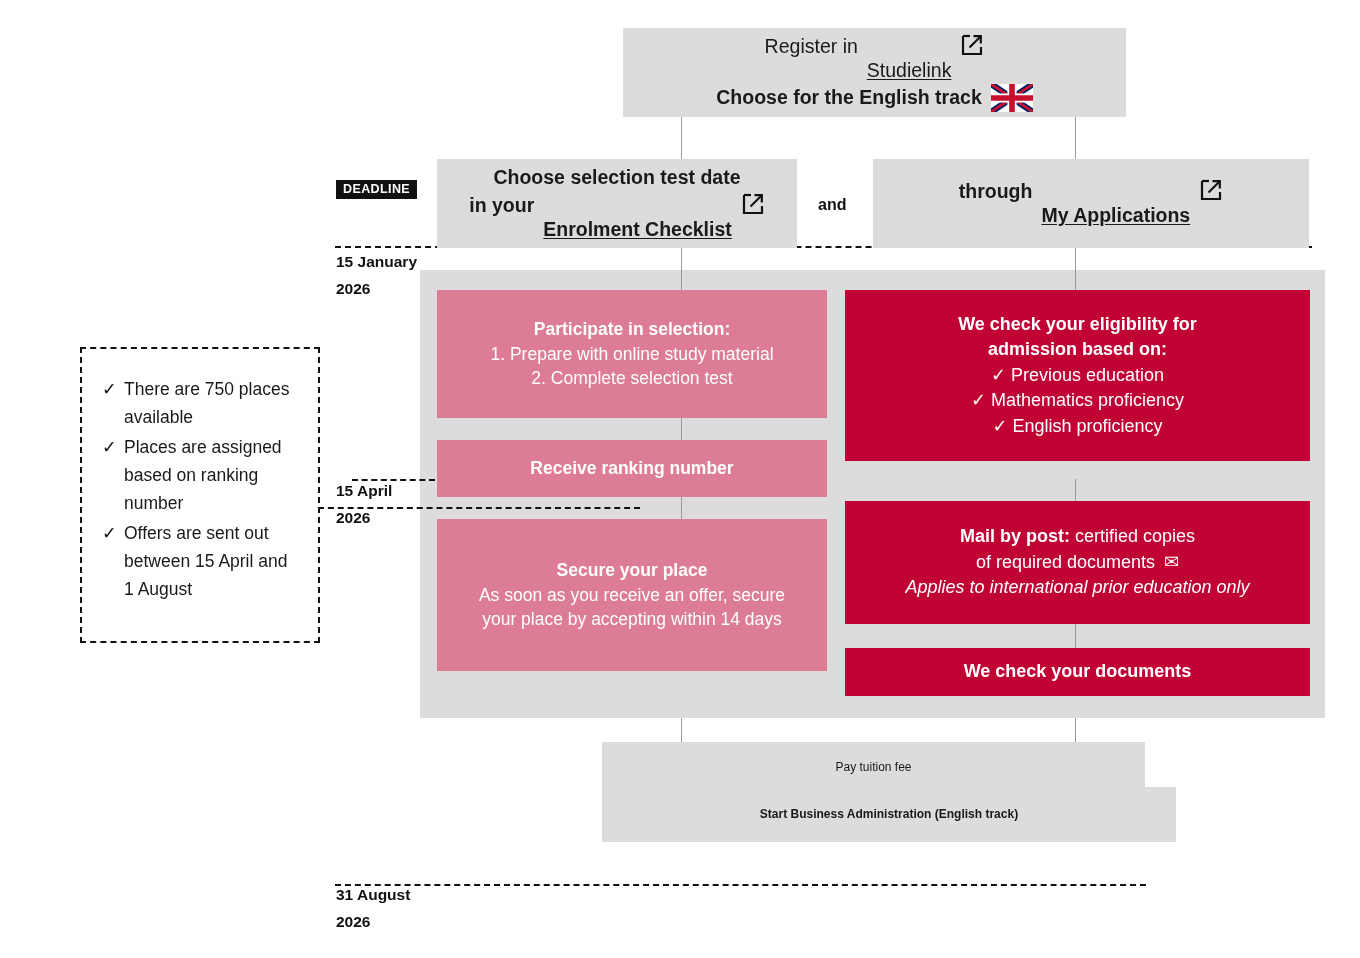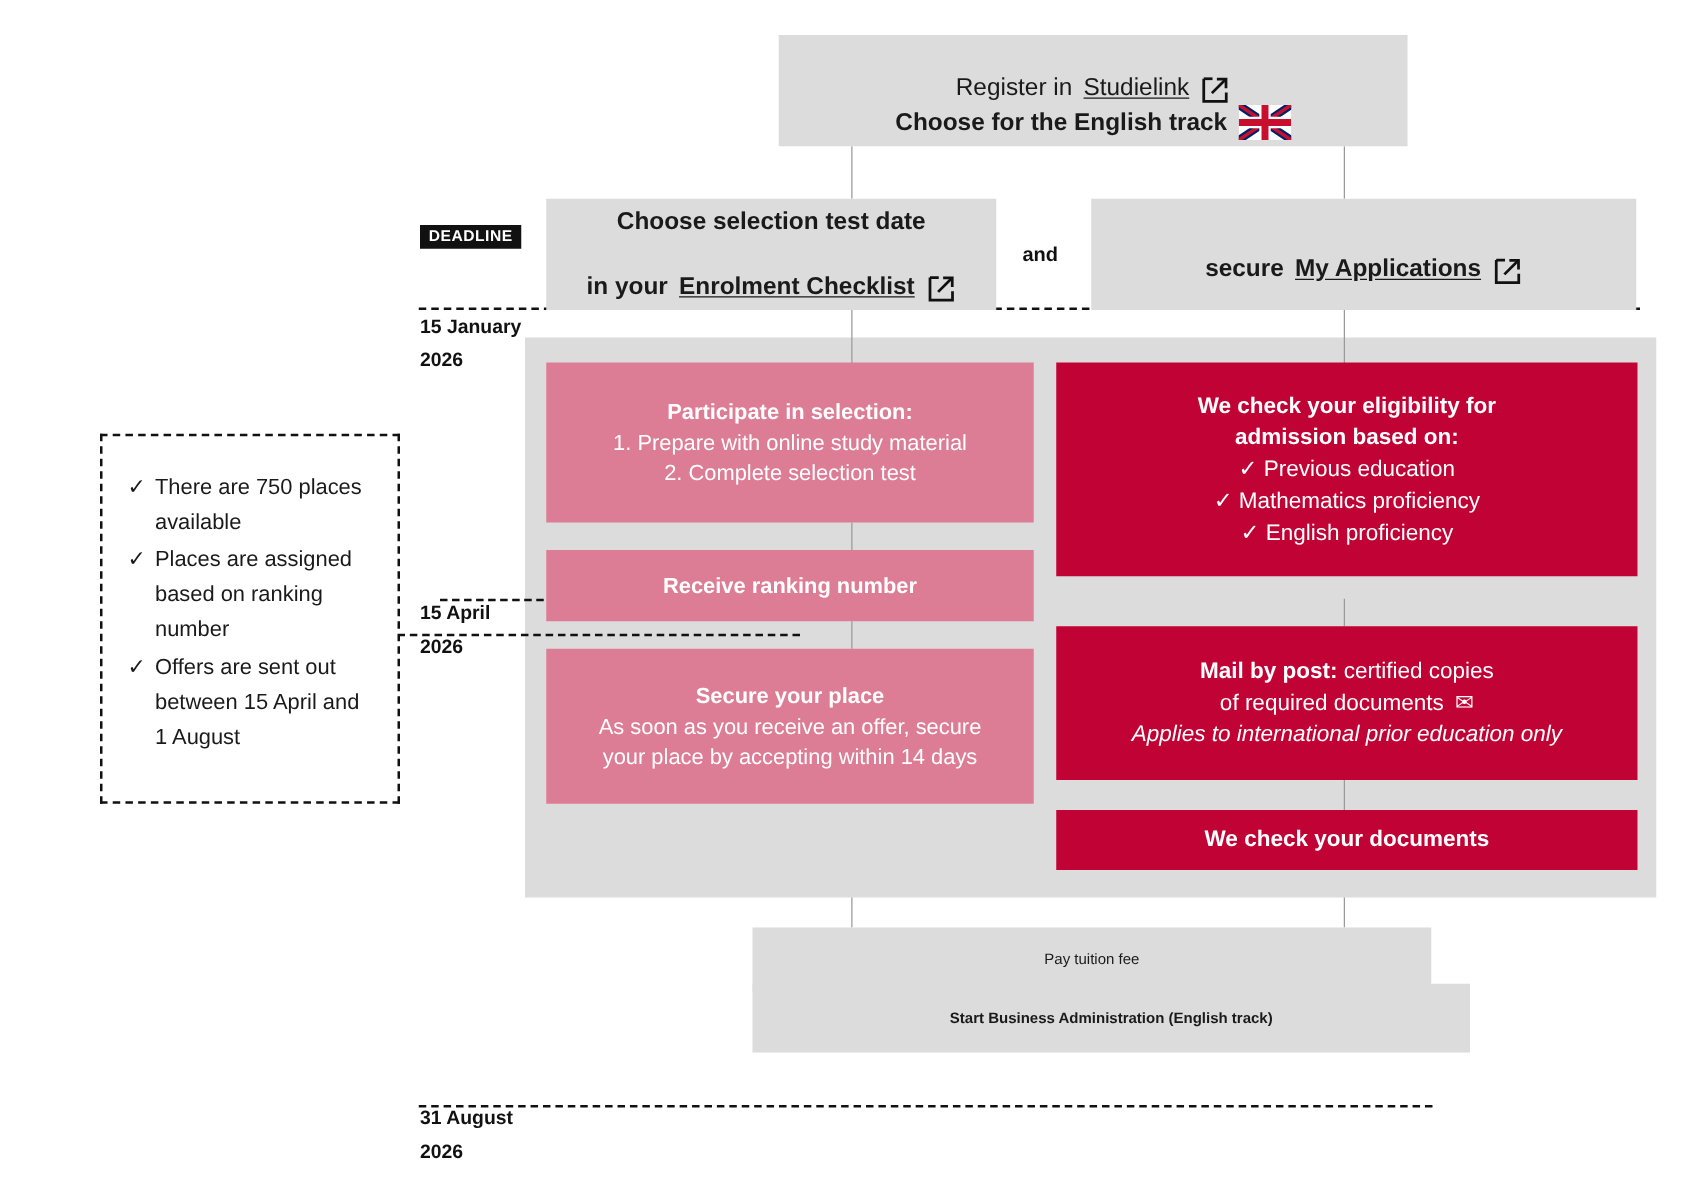--- a/index.html
+++ b/index.html
@@ -60,21 +60,21 @@
   
   .t-bold { font-weight: bold; }
   .t-italic { font-style: italic; }
   .lnk {
     text-decoration: underline;
     text-underline-offset: 2px;
     margin-top: 24px;
   }
   .row {
     display: flex;
-    align-items: flex-end;
+    align-items: flex-start;
     justify-content: center;
     gap: 9px;
     white-space: nowrap;
   }
 
   
   .fs-top    { font-size: 19.5px; }
   .fs-mid    { font-size: 19.5px; }
   .fs-pink-h { font-size: 17.5px; }
   .fs-pink   { font-size: 17.5px; }
@@ -233,21 +233,21 @@
           <path d="M13.5 3.2 L20.8 3.2 L20.8 10.5" fill="none" stroke="#111" stroke-width="2.2"></path>
         </svg>
       </span>
     </div>
   </div>
 
   <div class="and-label" style="left:818px; top:196px;">and</div>
 
   <div class="box grey fs-mid t-bold" style="left:873px; top:159px; width:436px; height:89px;">
     <div class="row">
-      <span>secure </span>
+      <span>through </span>
         <span class="lnk">My Applications</span>
       <span class="ext-icon">
         <svg width="24" height="24" viewBox="0 0 24 24">
           <path d="M3 3 L3 21 L21 21 L21 14" fill="none" stroke="#111" stroke-width="2.2"></path>
           <path d="M3 3 L10 3" fill="none" stroke="#111" stroke-width="2.2"></path>
           <path d="M9.5 14.5 L20 4" fill="none" stroke="#111" stroke-width="2.2"></path>
           <path d="M13.5 3.2 L20.8 3.2 L20.8 10.5" fill="none" stroke="#111" stroke-width="2.2"></path>
         </svg>
       </span>
     </div>
@@ -278,21 +278,21 @@
   <div class="box pink fs-pink" style="left:437px; top:290px; width:390px; height:128px;">
     <div class="t-bold fs-pink-h">Participate in selection:</div>
     <div>1. Prepare with online study material</div>
     <div>2. Complete selection test</div>
   </div>
 
   <div class="box pink fs-pink t-bold" style="left:437px; top:440px; width:390px; height:57px;">
     <div>Receive ranking number</div>
   </div>
 
-  <div class="box pink fs-pink" style="left:437px; top:519px; width:390px; height:124px;">
+  <div class="box pink fs-pink" style="left:437px; top:519px; width:390px; height:152px;">
     <div class="t-bold fs-pink-h">Secure your place</div>
     <div>As soon as you receive an offer, secure</div>
     <div>your place by accepting within 14 days</div>
   </div>
 
   <div class="box crimson fs-red" style="left:845px; top:290px; width:465px; height:171px;">
     <div class="t-bold">We check your eligibility for</div>
     <div class="t-bold">admission based on:</div>
     <div class="chk-line">
       <span>✓</span>

